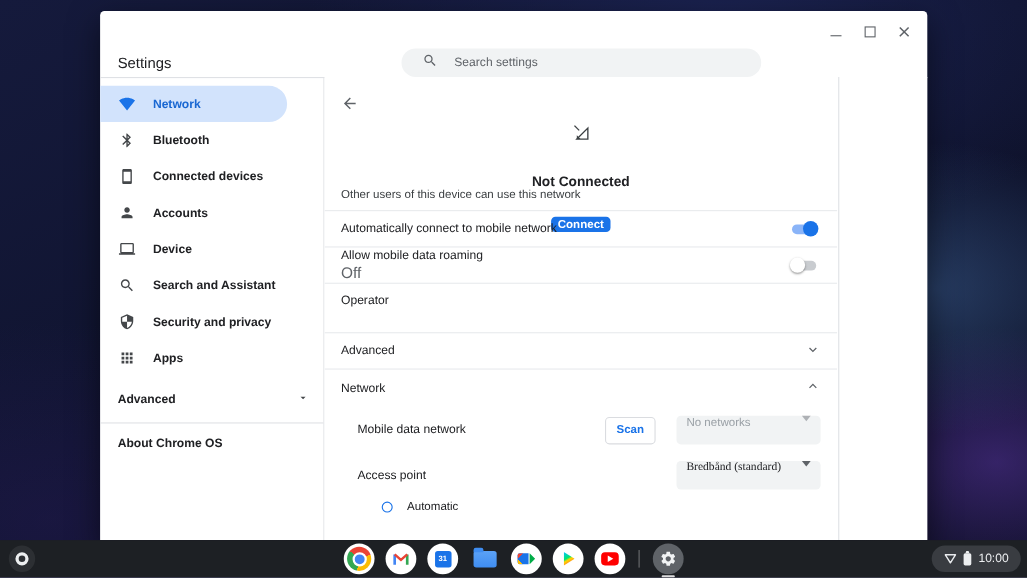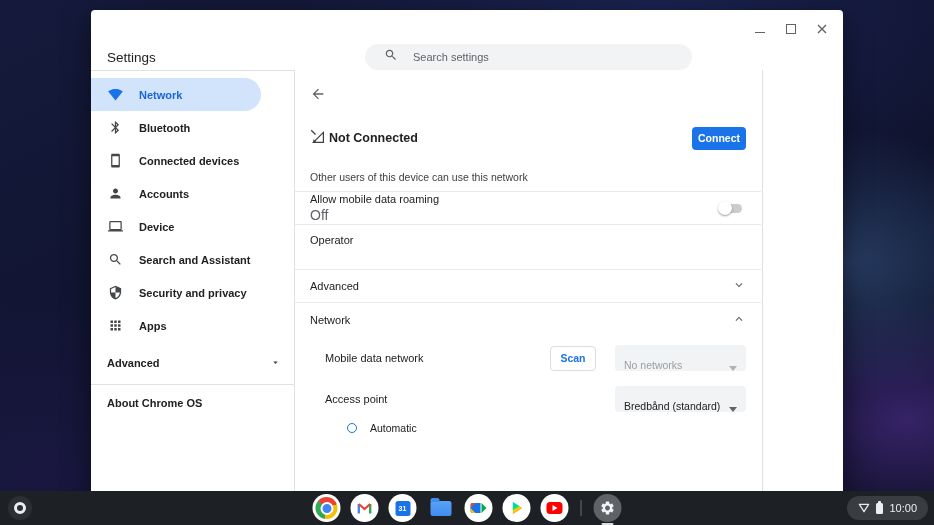--- a/index.html
+++ b/index.html
@@ -41,21 +41,21 @@
   .side-divider{border-top:1px solid #dfe1e5;margin-top:6px;}
   .about-row{height:36px;display:flex;align-items:center;padding-left:16px;font-size:11px;font-weight:600;color:#202124;cursor:pointer;}
   
   .content{flex:1;position:relative;background:#fff;}
   .content-col{position:absolute;left:0;top:0;width:468px;height:100%;box-sizing:border-box;
     border-right:1px solid #dfe1e5;overflow:hidden;}
   .back-btn{position:absolute;top:16px;left:15px;width:18px;height:18px;cursor:pointer;}
   .flow{position:absolute;top:43px;left:0;right:1px;}
   .row{box-sizing:border-box;padding:0 15px;display:flex;align-items:center;}
   .bb{border-bottom:1px solid #e8eaed;}
-  .net-row{height:50px;gap:4px;}
+  .net-row{height:50px;gap:25px;flex-direction:column;}
   .net-title{font-size:12.5px;font-weight:600;color:#202124;flex:1;}
   .connect-btn{width:54px;height:23px;background:#1a73e8;color:#fff;border:none;border-radius:4px;
     font-size:10.5px;font-weight:600;font-family:inherit;cursor:pointer;}
   .share-row{height:29px;font-size:10.5px;color:#3c4043;}
   .toggle-row{height:33px;justify-content:space-between;font-size:11px;color:#202124;}
   .toggle-row .two-line{display:flex;flex-direction:column;gap:2px;}
   .sub{font-size:14px;color:#5f6368;}
   .toggle{width:22px;height:9px;border-radius:5px;position:relative;flex:none;cursor:pointer;margin-right:4px;}
   .toggle.on{background:#8ab4f8;}
   .toggle.on .knob{position:absolute;right:-2px;top:-2.5px;width:14px;height:14px;border-radius:50%;background:#1a73e8;}
@@ -64,24 +64,24 @@
     box-shadow:0 1px 2px rgba(0,0,0,.4);}
   .operator-row{height:45px;align-items:flex-start;padding-top:9px;font-size:11px;color:#202124;}
   .section-row{height:33px;justify-content:space-between;font-size:11px;color:#202124;cursor:pointer;}
   .indent{padding-left:30px;}
   .field-row{font-size:11px;color:#202124;justify-content:space-between;}
   .mobile-row{height:44px;}
   .access-row{height:38px;}
   .right-group{display:flex;align-items:center;gap:19px;}
   .scan-btn{width:46px;height:25px;background:#fff;border:1px solid #dadce0;border-radius:4px;color:#1a73e8;
     font-size:10.5px;font-weight:600;font-family:inherit;cursor:pointer;}
-  .dropdown{width:131px;height:26px;background:#f1f3f4;border-radius:4px;display:flex;align-items:flex-end;
+  .dropdown{width:131px;height:26px;background:#f1f3f4;border-radius:4px;display:flex;align-items:flex-start;
     justify-content:space-between;box-sizing:border-box;padding:0 9px;font-size:10.5px;cursor:pointer;}
   .dropdown.disabled{color:#9aa0a6;cursor:default;}
-  .dropdown.enabled{color:#202124;}
+  .dropdown.enabled{color:#202124;font-family:Liberation Serif, serif;}
   .dd-caret{width:0;height:0;border-left:4px solid transparent;border-right:4px solid transparent;border-top:5px solid #5f6368;}
   .dropdown.disabled .dd-caret{border-top-color:#aeb1b5;}
   .ns-row{height:30px;align-items:flex-start;padding-top:6px;font-size:11px;color:#202124;}
   .radio-row{height:20px;gap:13px;font-size:10.5px;color:#202124;padding-left:52px;}
   .radio{width:10px;height:10px;border-radius:50%;border:1.6px solid #1a73e8;box-sizing:border-box;flex:none;cursor:pointer;}
   
   .shelf{position:absolute;left:0;bottom:0;width:934px;height:34px;background:#1d2024;}
   .launcher{position:absolute;left:8px;top:5px;width:24px;height:24px;border-radius:50%;
     background:rgba(255,255,255,.07);display:flex;align-items:center;justify-content:center;cursor:pointer;}
   .launcher .ring{width:6px;height:6px;border:3px solid #eceef0;border-radius:50%;}
@@ -241,20 +241,26 @@
               </svg>
             </span>
             <span class="net-title">Not Connected</span>
             <button class="connect-btn">Connect</button>
           </div>
 
           <div class="row share-row bb">
             <span>Other users of this device can use this network</span>
           </div>
 
+          <div class="row toggle-row bb">
+            <span>Automatically connect to mobile network</span>
+            <span class="toggle on">
+                <span class="knob"></span>
+              </span>
+          </div>
 
           <div class="row toggle-row bb">
             <span class="two-line">
               <span>Allow mobile data roaming</span>
               <span class="sub">Off</span>
             </span>
             <span class="toggle off">
                 <span class="knob"></span>
               </span>
           </div>

